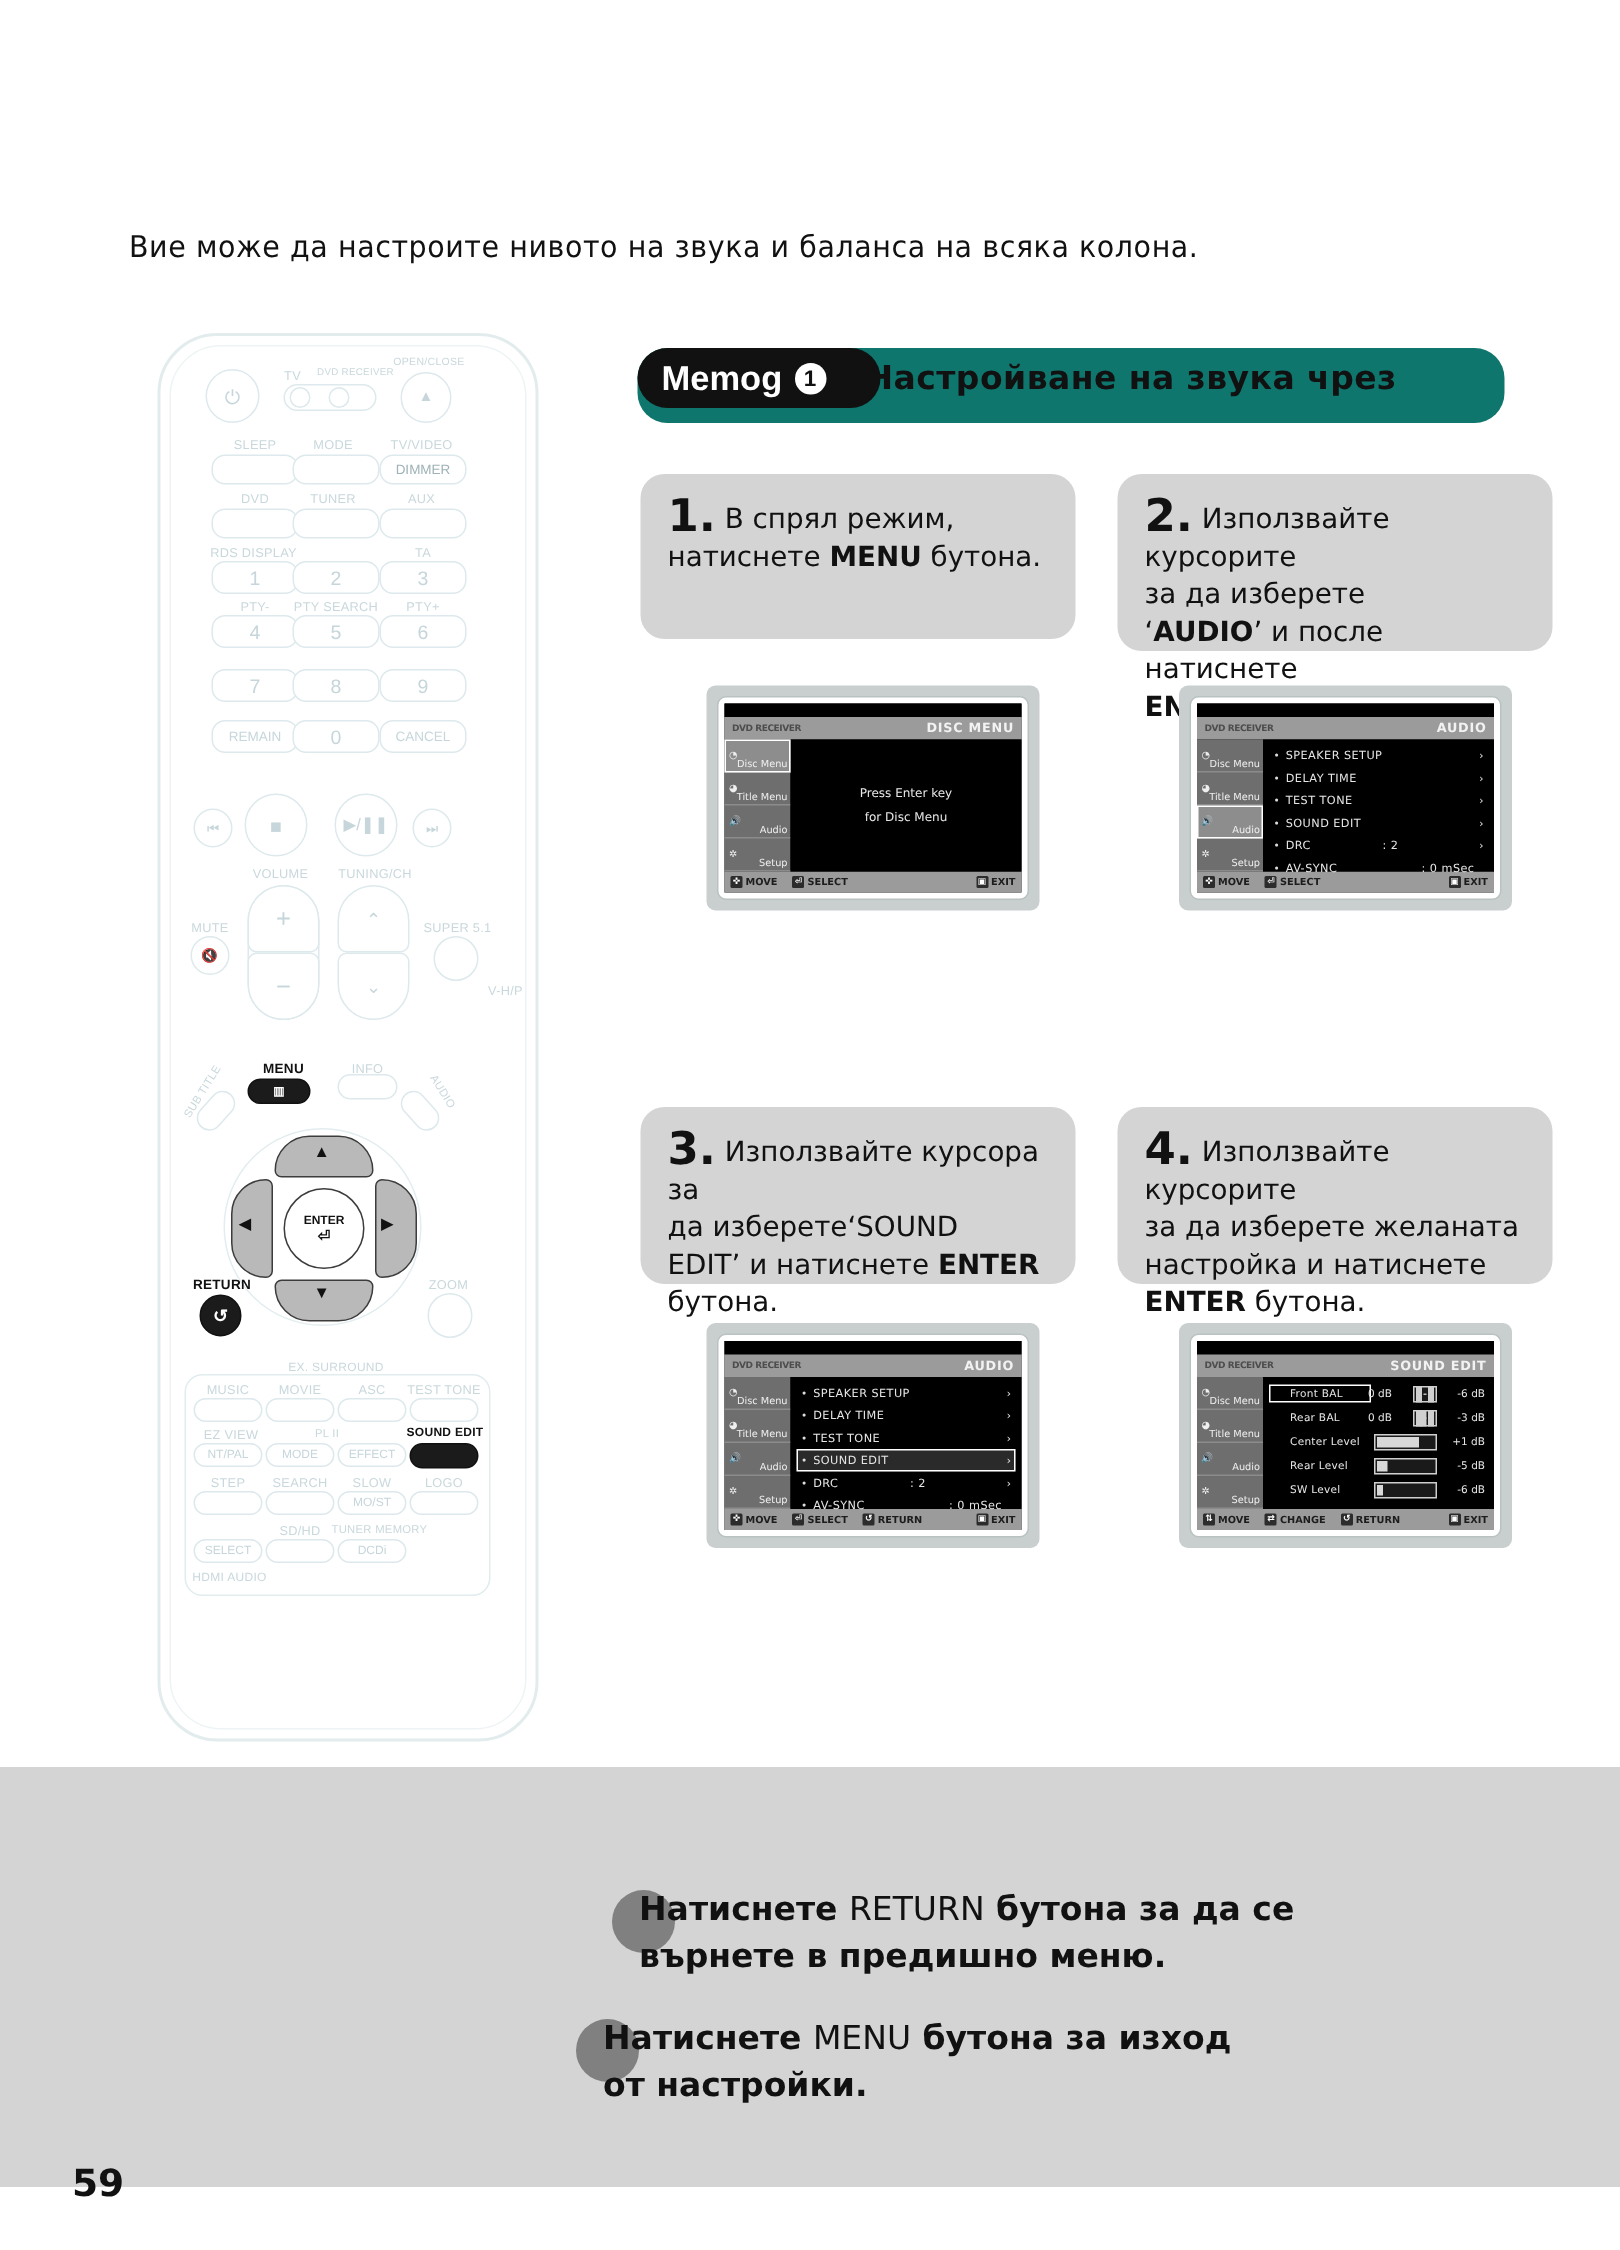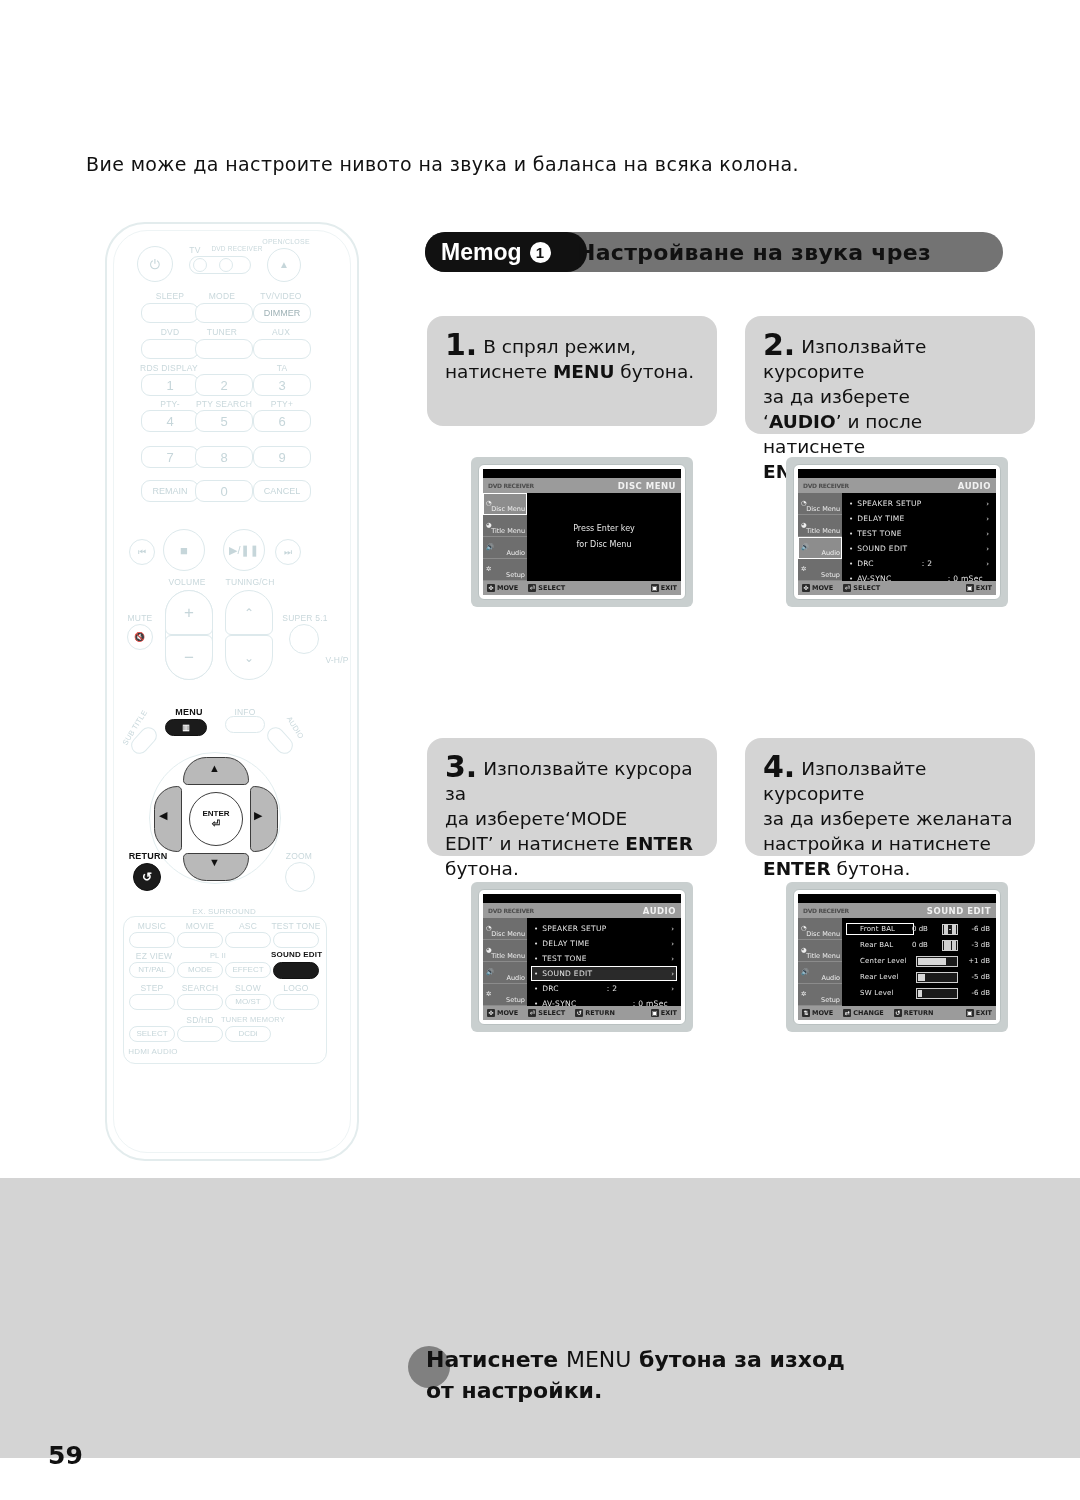--- a/index.html
+++ b/index.html
@@ -59,22 +59,22 @@
   .dseg{position:absolute;background:#b9b9b9;border:1.5px solid #3c3c3c;}
   .dcenter{
     position:absolute;width:52px;height:52px;border-radius:50%;
     border:1.6px solid #3c3c3c;background:#fff;left:39px;top:39px;
     display:flex;flex-direction:column;align-items:center;justify-content:center;
     font-size:8px;color:#111;font-weight:bold;
   }
 
   
   .memo-banner{
-    position:absolute;left:425px;top:232px;width:578px;height:40px;
-    background:#737373;border-radius:20px;
+    position:absolute;left:425px;top:232px;width:578px;height:50px;
+    background:#0f766e;border-radius:20px;
   }
   .memo-tag{
     position:absolute;left:0;top:0;height:40px;min-width:130px;padding:0 16px;
     background:#111;border-radius:20px;color:#fff;font-weight:bold;font-size:23px;
     display:flex;align-items:center;gap:8px;
   }
   .memo-num{
     display:inline-flex;align-items:center;justify-content:center;
     width:21px;height:21px;border-radius:50%;background:#fff;color:#111;
     font-size:15px;font-weight:bold;
@@ -471,21 +471,21 @@
               <span>EXIT</span>
             </span>
         </div>
       </div>
     </div>
   </div>
 
   <div class="stepbox" style="left:427px;top:738px;width:290px;height:118px;">
     <div class="stxt">
       <span class="num">3.</span><span> Използвайте курсора за</span><br>
-      <span>да изберете‘MODE</span><br>
+      <span>да изберете‘SOUND</span><br>
       <span>EDIT’ и натиснете  </span><b>ENTER</b><br>
       <span>бутона.</span>
     </div>
   </div>
 
   <div class="stepbox" style="left:745px;top:738px;width:290px;height:118px;">
     <div class="stxt">
       <span class="num">4.</span><span> Използвайте курсорите</span><br>
       <span>за да изберете желаната</span><br>
       <span>настройка и натиснете</span><br>
@@ -664,21 +664,28 @@
           <span class="fi right">
               <i class="fk">▣</i>
               <span>EXIT</span>
             </span>
         </div>
       </div>
     </div>
   </div>
 
   <div class="footer">
-    <div class="note" style="left:408px;top:166px;">
+    <div class="note" style="left:408px;top:80px;">
+      <div class="note-dot"></div>
+      <div class="note-text">
+        <span>Натиснете </span><span class="reg">RETURN</span><span> бутона за да се</span><br>
+        <span>върнете в предишно меню.</span>
+      </div>
+    </div>
+    <div class="note" style="left:384px;top:166px;">
       <div class="note-dot"></div>
       <div class="note-text">
         <span>Натиснете  </span><span class="reg">MENU</span><span> бутона за изход</span><br>
         <span>от настройки.</span>
       </div>
     </div>
   </div>
 
   <div class="pageno">59</div>
 </div>

